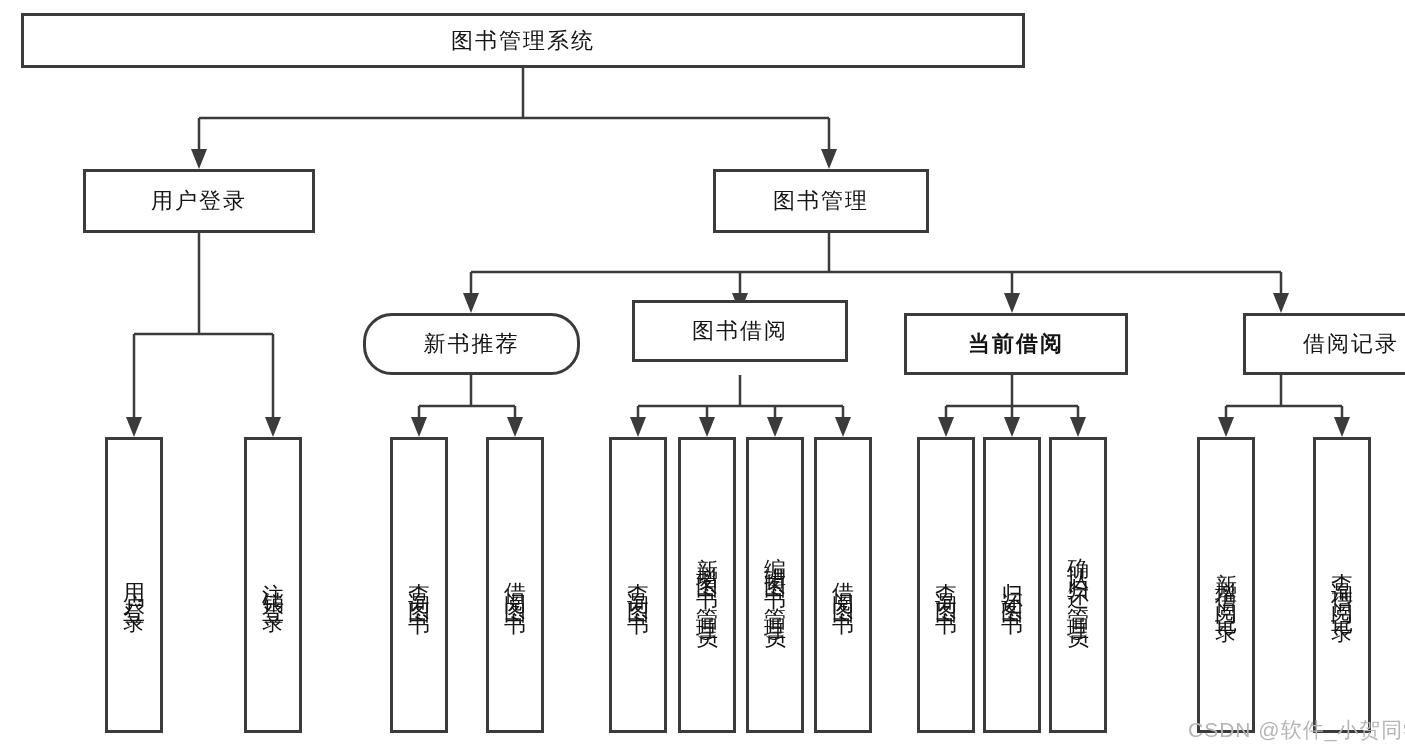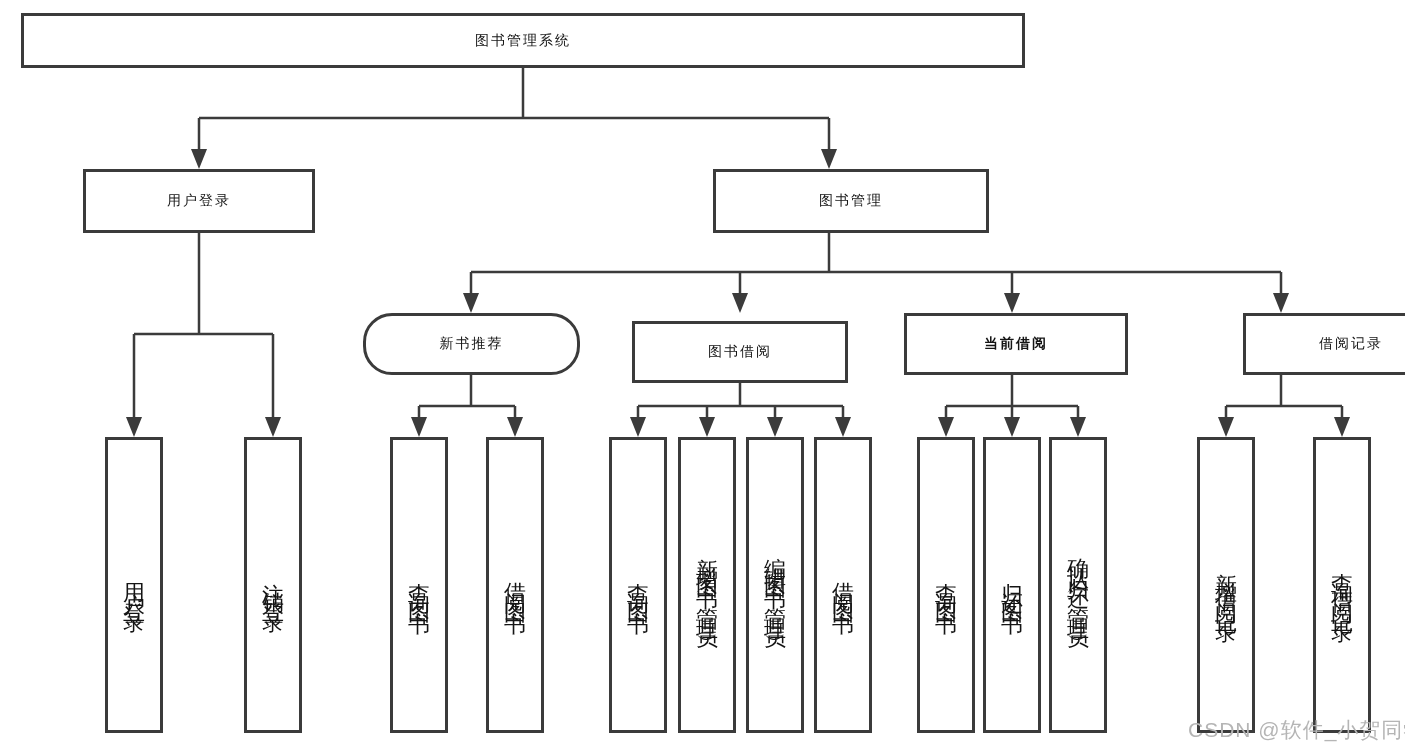--- a/index.html
+++ b/index.html
@@ -24,39 +24,39 @@
   }
   .box {
     position: absolute;
     box-sizing: border-box;
     border: 3px solid #3b3b3b;
     background: #ffffff;
     color: #141414;
     display: flex;
     align-items: center;
     justify-content: center;
-    font-size: 14px;
+    font-size: 22px;
     letter-spacing: 2px;
     z-index: 2;
     text-align: center;
     white-space: nowrap;
   }
   .leaf {
     writing-mode: vertical-rl;
     text-orientation: mixed;
     letter-spacing: 10px;
     white-space: normal;
     font-size: 22px;
   }
   
   .n-root            { left: 21px;   top: 13px;  width: 1004px; height: 55px; }
   .n-user-login      { left: 83px;   top: 169px; width: 232px;  height: 64px; }
-  .n-book-mgmt       { left: 713px;  top: 169px; width: 276px;  height: 64px; }
+  .n-book-mgmt       { left: 713px;  top: 169px; width: 216px;  height: 64px; }
   .n-new-book-rec    { left: 363px;  top: 313px; width: 217px;  height: 62px; border-radius: 29px; }
-  .n-book-borrow     { left: 632px;  top: 321px; width: 216px;  height: 62px; }
+  .n-book-borrow     { left: 632px;  top: 300px; width: 216px;  height: 62px; }
   .n-current-borrow  { left: 904px;  top: 313px; width: 224px;  height: 62px; font-weight: bold; }
   .n-borrow-records  { left: 1243px; top: 313px; width: 216px;  height: 62px; }
   
   .leaf { width: 58px; height: 296px; top: 437px; }
   .n-ul-login    { left: 105px;  }
   .n-ul-logout   { left: 244px;  }
   .n-nbr-query   { left: 390px;  }
   .n-nbr-borrow  { left: 486px;  }
   .n-bb-query    { left: 609px;  }
   .n-bb-add      { left: 678px;  }

